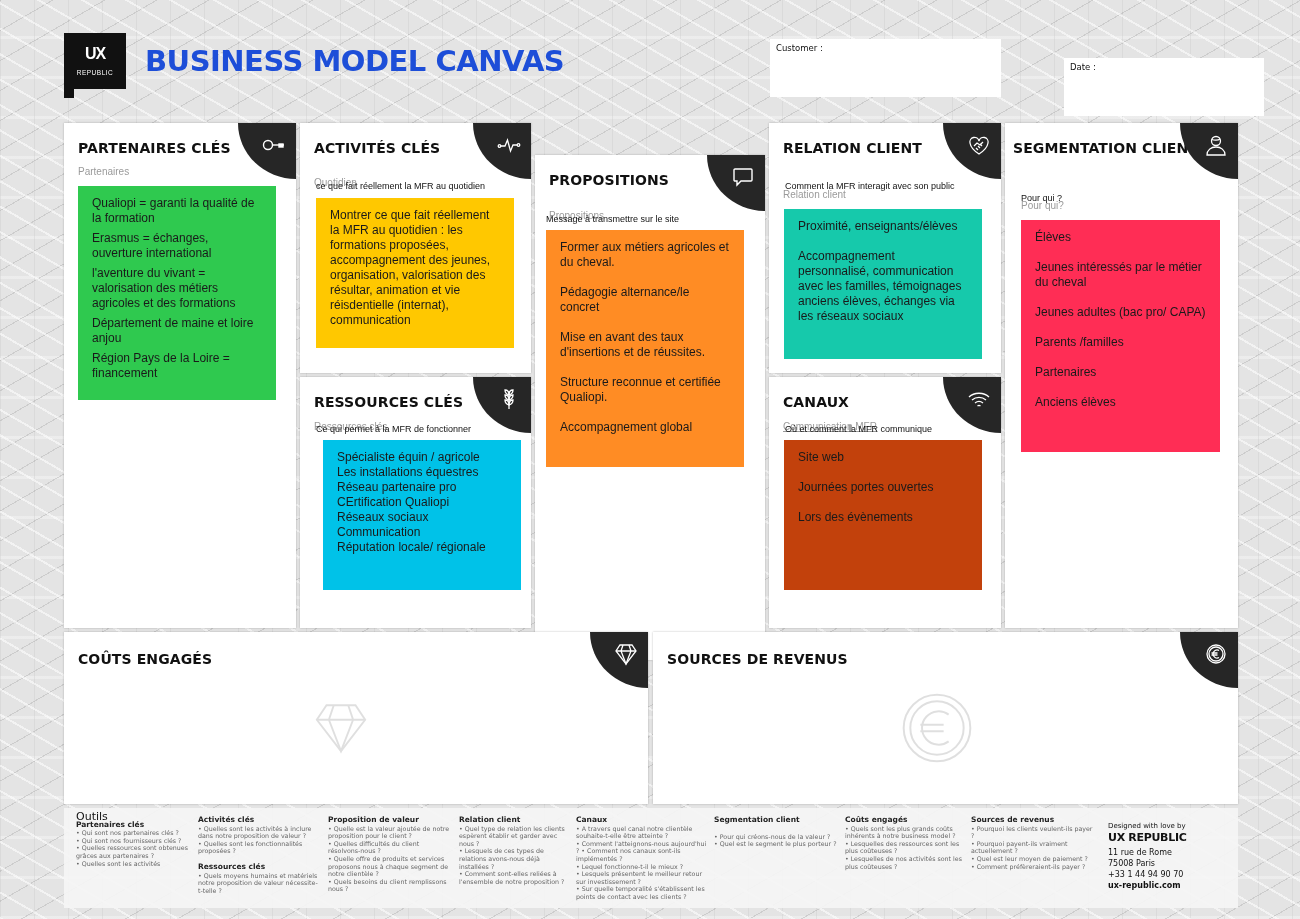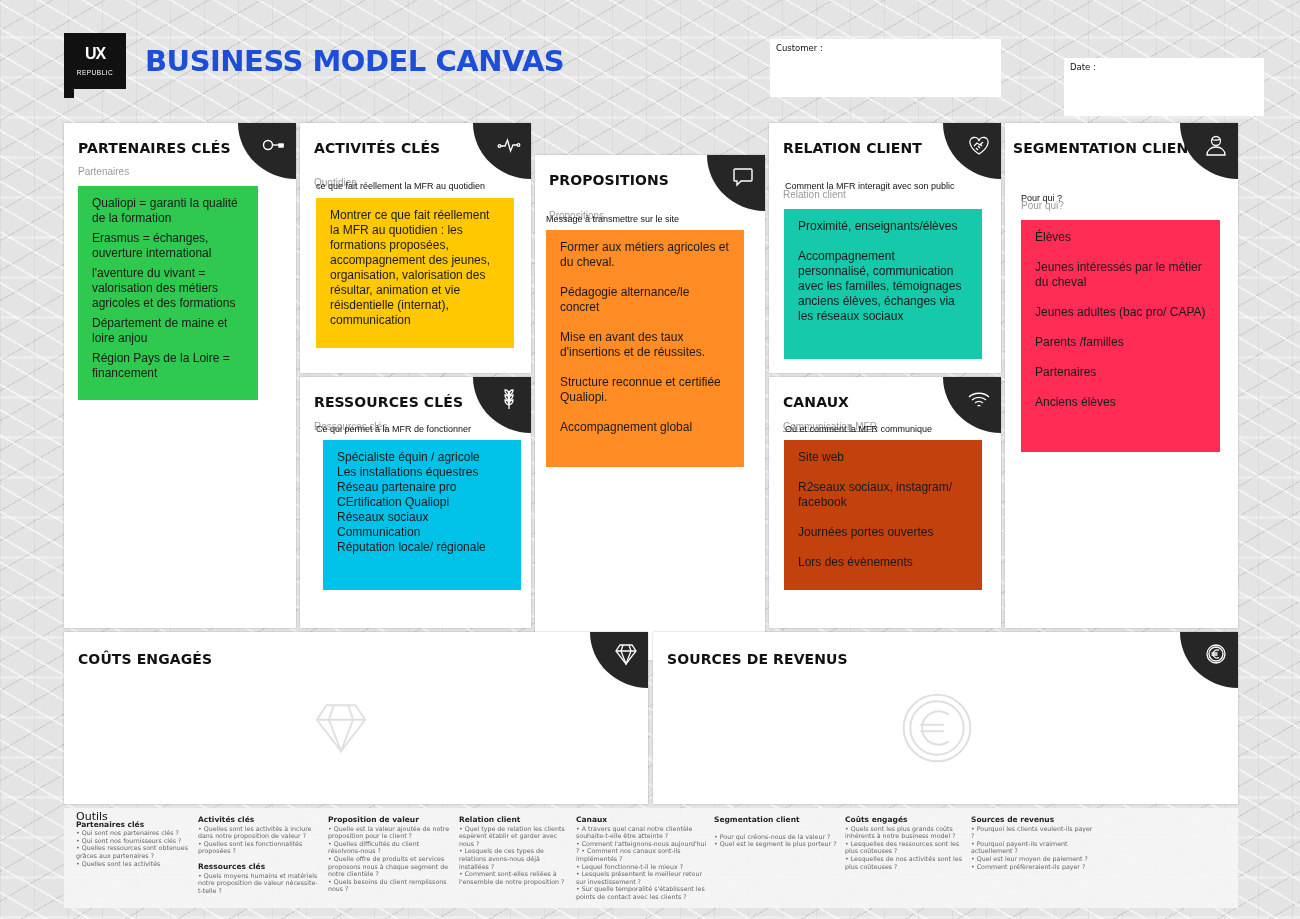--- a/index.html
+++ b/index.html
@@ -72,21 +72,21 @@
 <div class="abs card" style="left:64px; top:123px; width:232px; height:505px;">
   <div class="card-title">PARTENAIRES CLÉS</div>
   <div class="corner">
     <svg viewBox="0 0 24 24" fill="none" stroke="#fff" stroke-width="1.4">
         <circle cx="6" cy="12" r="4.5"></circle>
         <path d="M10.5 12H22"></path>
         <rect x="17" y="11" width="4" height="3" fill="#fff"></rect>
       </svg>
   </div>
   <div class="hint" style="top:43px;">Partenaires</div>
-  <div class="note" style="left:14px; top:63px; width:180px; height:214px; background:#2fc94f;">
+  <div class="note" style="left:14px; top:63px; width:198px; height:214px; background:#2fc94f;">
     <p>Qualiopi = garanti la qualité de la formation</p>
     <p>Erasmus = échanges, ouverture international</p>
     <p>l'aventure du vivant = valorisation des métiers agricoles et des formations</p>
     <p>Département de maine et loire anjou</p>
     <p>Région Pays de la Loire = financement</p>
   </div>
 </div>
 
 <div class="abs card" style="left:300px; top:123px; width:231px; height:250px;">
   <div class="card-title">ACTIVITÉS CLÉS</div>
@@ -169,21 +169,20 @@
         <path d="M2 10c5-5 15-5 20 0"></path>
         <path d="M5 13c4-3.5 10-3.5 14 0"></path>
         <path d="M8 16c2.5-2 5.5-2 8 0"></path>
         <path d="M10.5 19c1-0.8 2-0.8 3 0"></path>
       </svg>
   </div>
   <div class="hint" style="top:44px;text-decoration:underline;">Communication MFR</div>
   <div class="desc" style="top:47px;">Où et comment la MFR communique</div>
   <div class="note spaced" style="left:15px; top:63px; width:198px; height:150px; background:#c2410c;">
     <p>Site web</p>
-    <p>R2seaux sociaux, instagram/ facebook</p>
     <p>Journées portes ouvertes</p>
     <p>Lors des évènements</p>
   </div>
 </div>
 
 <div class="abs card" style="left:1005px; top:123px; width:233px; height:505px;">
   <div class="card-title" style="left:8px;">SEGMENTATION CLIENT</div>
   <div class="corner">
     <svg viewBox="0 0 24 24" fill="none" stroke="#fff" stroke-width="1.3">
         <circle cx="12" cy="8" r="4.5"></circle>
@@ -283,13 +282,21 @@
     <div>• Lesquelles des ressources sont les plus coûteuses ?</div>
     <div>• Lesquelles de nos activités sont les plus coûteuses ?</div>
   </div>
   <div class="fcol" style="left:907px; top:8px; width:125px;">
     <h4>Sources de revenus</h4>
     <div>• Pourquoi les clients veulent-ils payer ?</div>
     <div>• Pourquoi payent-ils vraiment actuellement ?</div>
     <div>• Quel est leur moyen de paiement ?</div>
     <div>• Comment préfèreraient-ils payer ?</div>
   </div>
+  <div class="credit">
+    <div class="by">Designed with love by</div>
+    <div class="brand">UX REPUBLIC</div>
+    <div class="line">11 rue de Rome</div>
+    <div class="line">75008 Paris</div>
+    <div class="line">+33 1 44 94 90 70</div>
+    <div class="line web">ux-republic.com</div>
+  </div>
 </div>
 
 </body></html>

